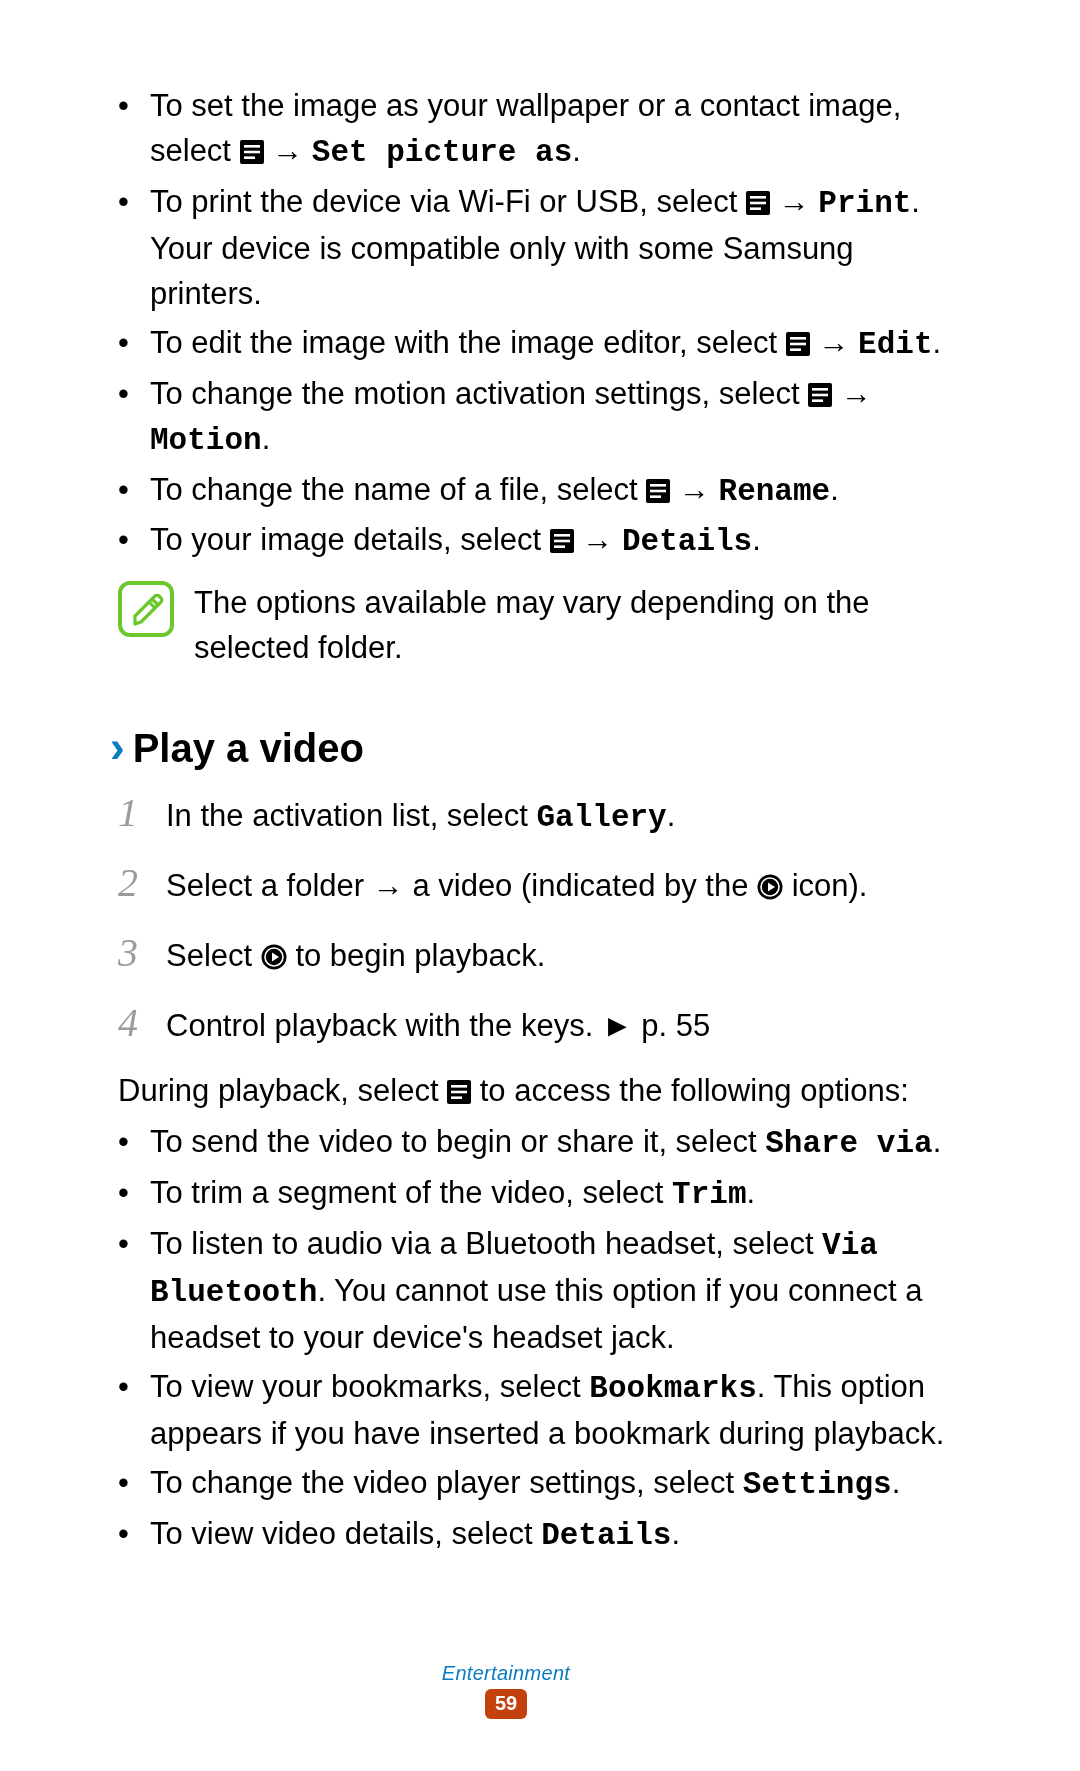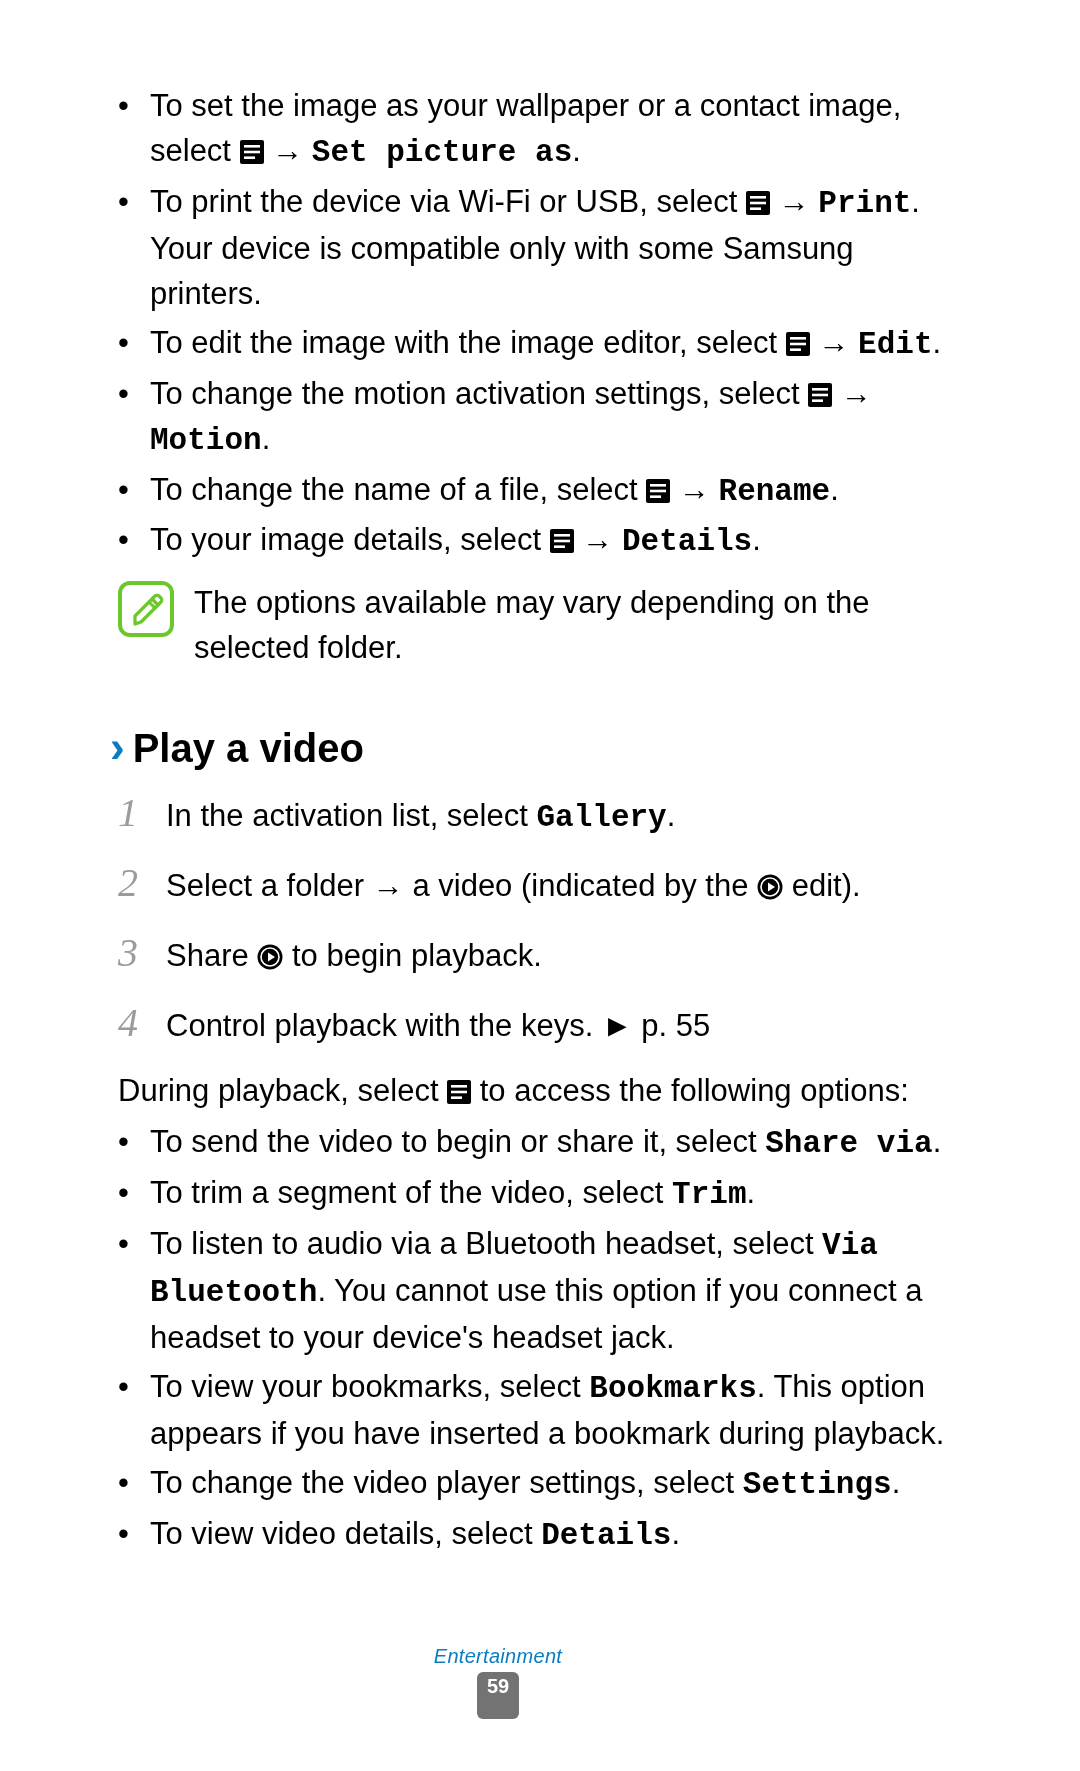--- a/index.html
+++ b/index.html
@@ -103,38 +103,38 @@
   .step-text { flex: 1; }
   .para {
     font-size: 31px;
     line-height: 1.45;
     margin: 14px 0 6px 8px;
   }
   .tri { display: inline; }
   .footer {
     position: absolute;
     bottom: 52px;
-    left: 0;
+    left: 8px;
     width: 996px;
     text-align: center;
   }
   .footer-section {
     font-style: italic;
     color: #0a7dc2;
     font-size: 20px;
     letter-spacing: 0.3px;
     margin-bottom: 4px;
   }
   .page-badge {
     display: inline-block;
-    background: #737373;
+    background: #c2410c;
     color: #fff;
     font-size: 20px;
     font-weight: 600;
-    padding: 3px 10px 21px;
+    padding: 3px 10px 4px;
     border-radius: 6px;
   }
 </style>
 </head>
 <body>
 
 <div class="page">
 
   <ul class="bullets">
     <li>
@@ -207,25 +207,25 @@
     <div class="step">
       <span class="step-num">1</span>
       <span class="step-text"><span>In the activation list, select </span><span class="bold">Gallery</span><span>.</span></span>
     </div>
     <div class="step">
       <span class="step-num">2</span>
       <span class="step-text"><span>Select a folder → a video (indicated by the </span><span class="play-icon"><svg viewBox="0 0 26 26">
               <circle cx="13" cy="13" r="12.5" fill="#000"></circle>
               <circle cx="13" cy="13" r="9" fill="none" stroke="#fff" stroke-width="1.6"></circle>
               <polygon points="11,8.5 11,17.5 18,13" fill="#fff"></polygon>
-            </svg></span><span> edit).</span></span>
+            </svg></span><span> icon).</span></span>
     </div>
     <div class="step">
       <span class="step-num">3</span>
-      <span class="step-text"><span>Share </span><span class="play-icon"><svg viewBox="0 0 26 26">
+      <span class="step-text"><span>Select </span><span class="play-icon"><svg viewBox="0 0 26 26">
               <circle cx="13" cy="13" r="12.5" fill="#000"></circle>
               <circle cx="13" cy="13" r="9" fill="none" stroke="#fff" stroke-width="1.6"></circle>
               <polygon points="11,8.5 11,17.5 18,13" fill="#fff"></polygon>
             </svg></span><span> to begin playback.</span></span>
     </div>
     <div class="step">
       <span class="step-num">4</span>
       <span class="step-text"><span>Control playback with the keys. </span><span class="tri">►</span><span> p. 55</span></span>
     </div>
   </div>

